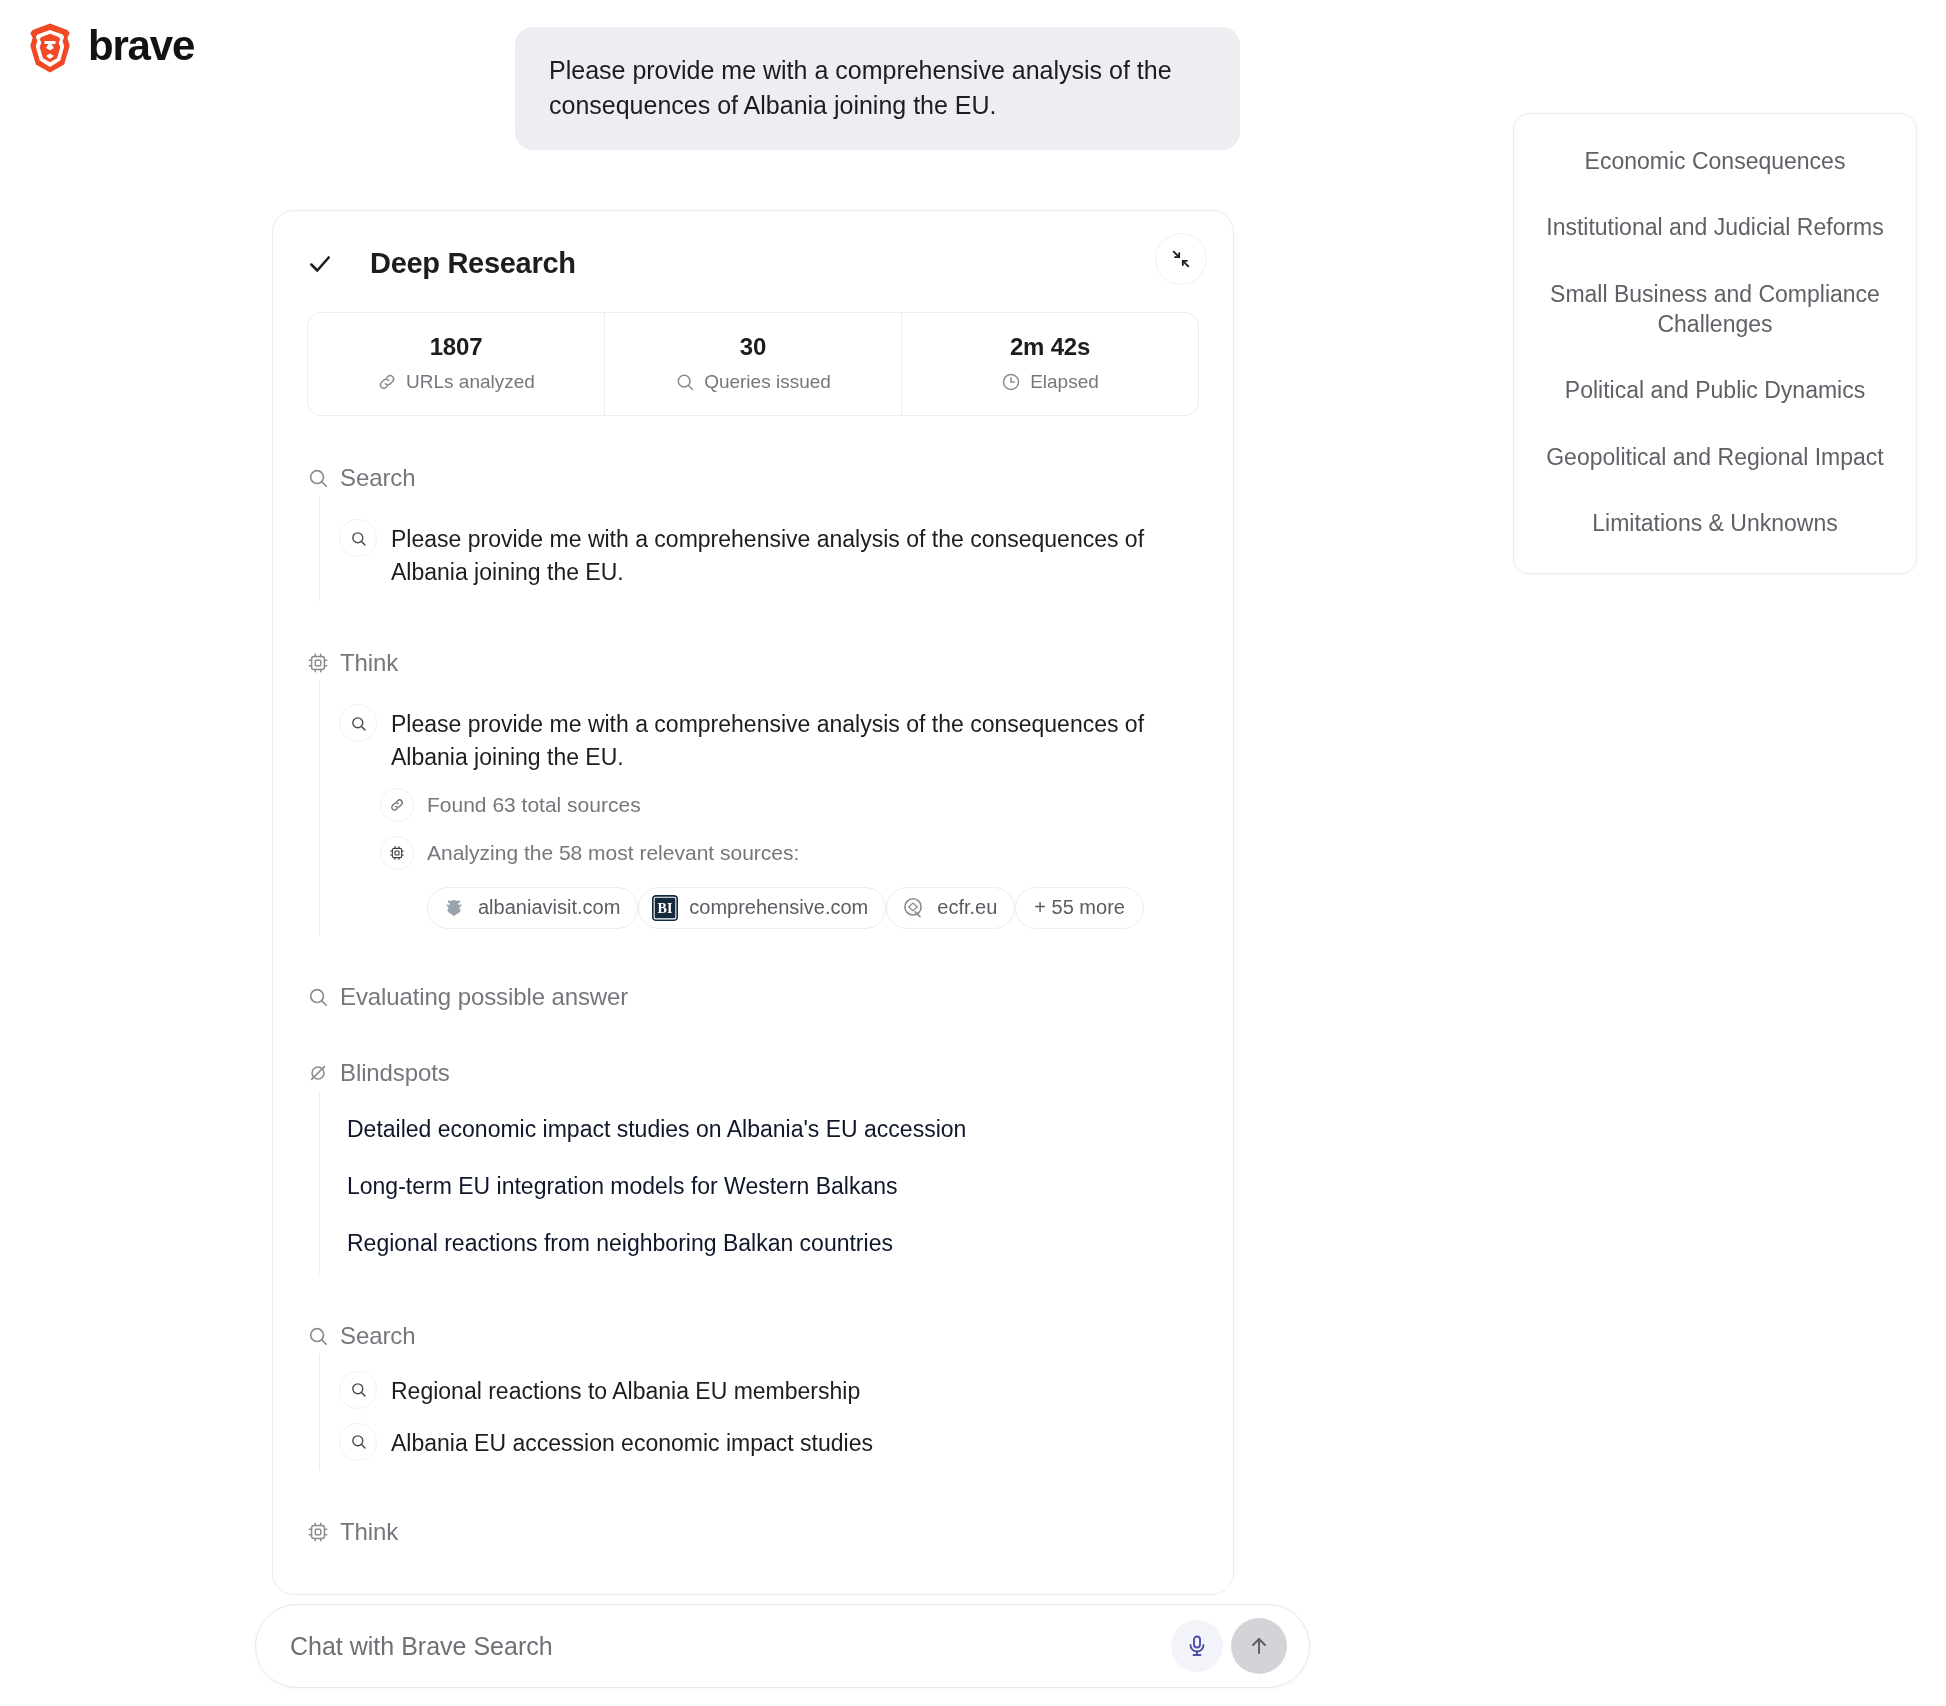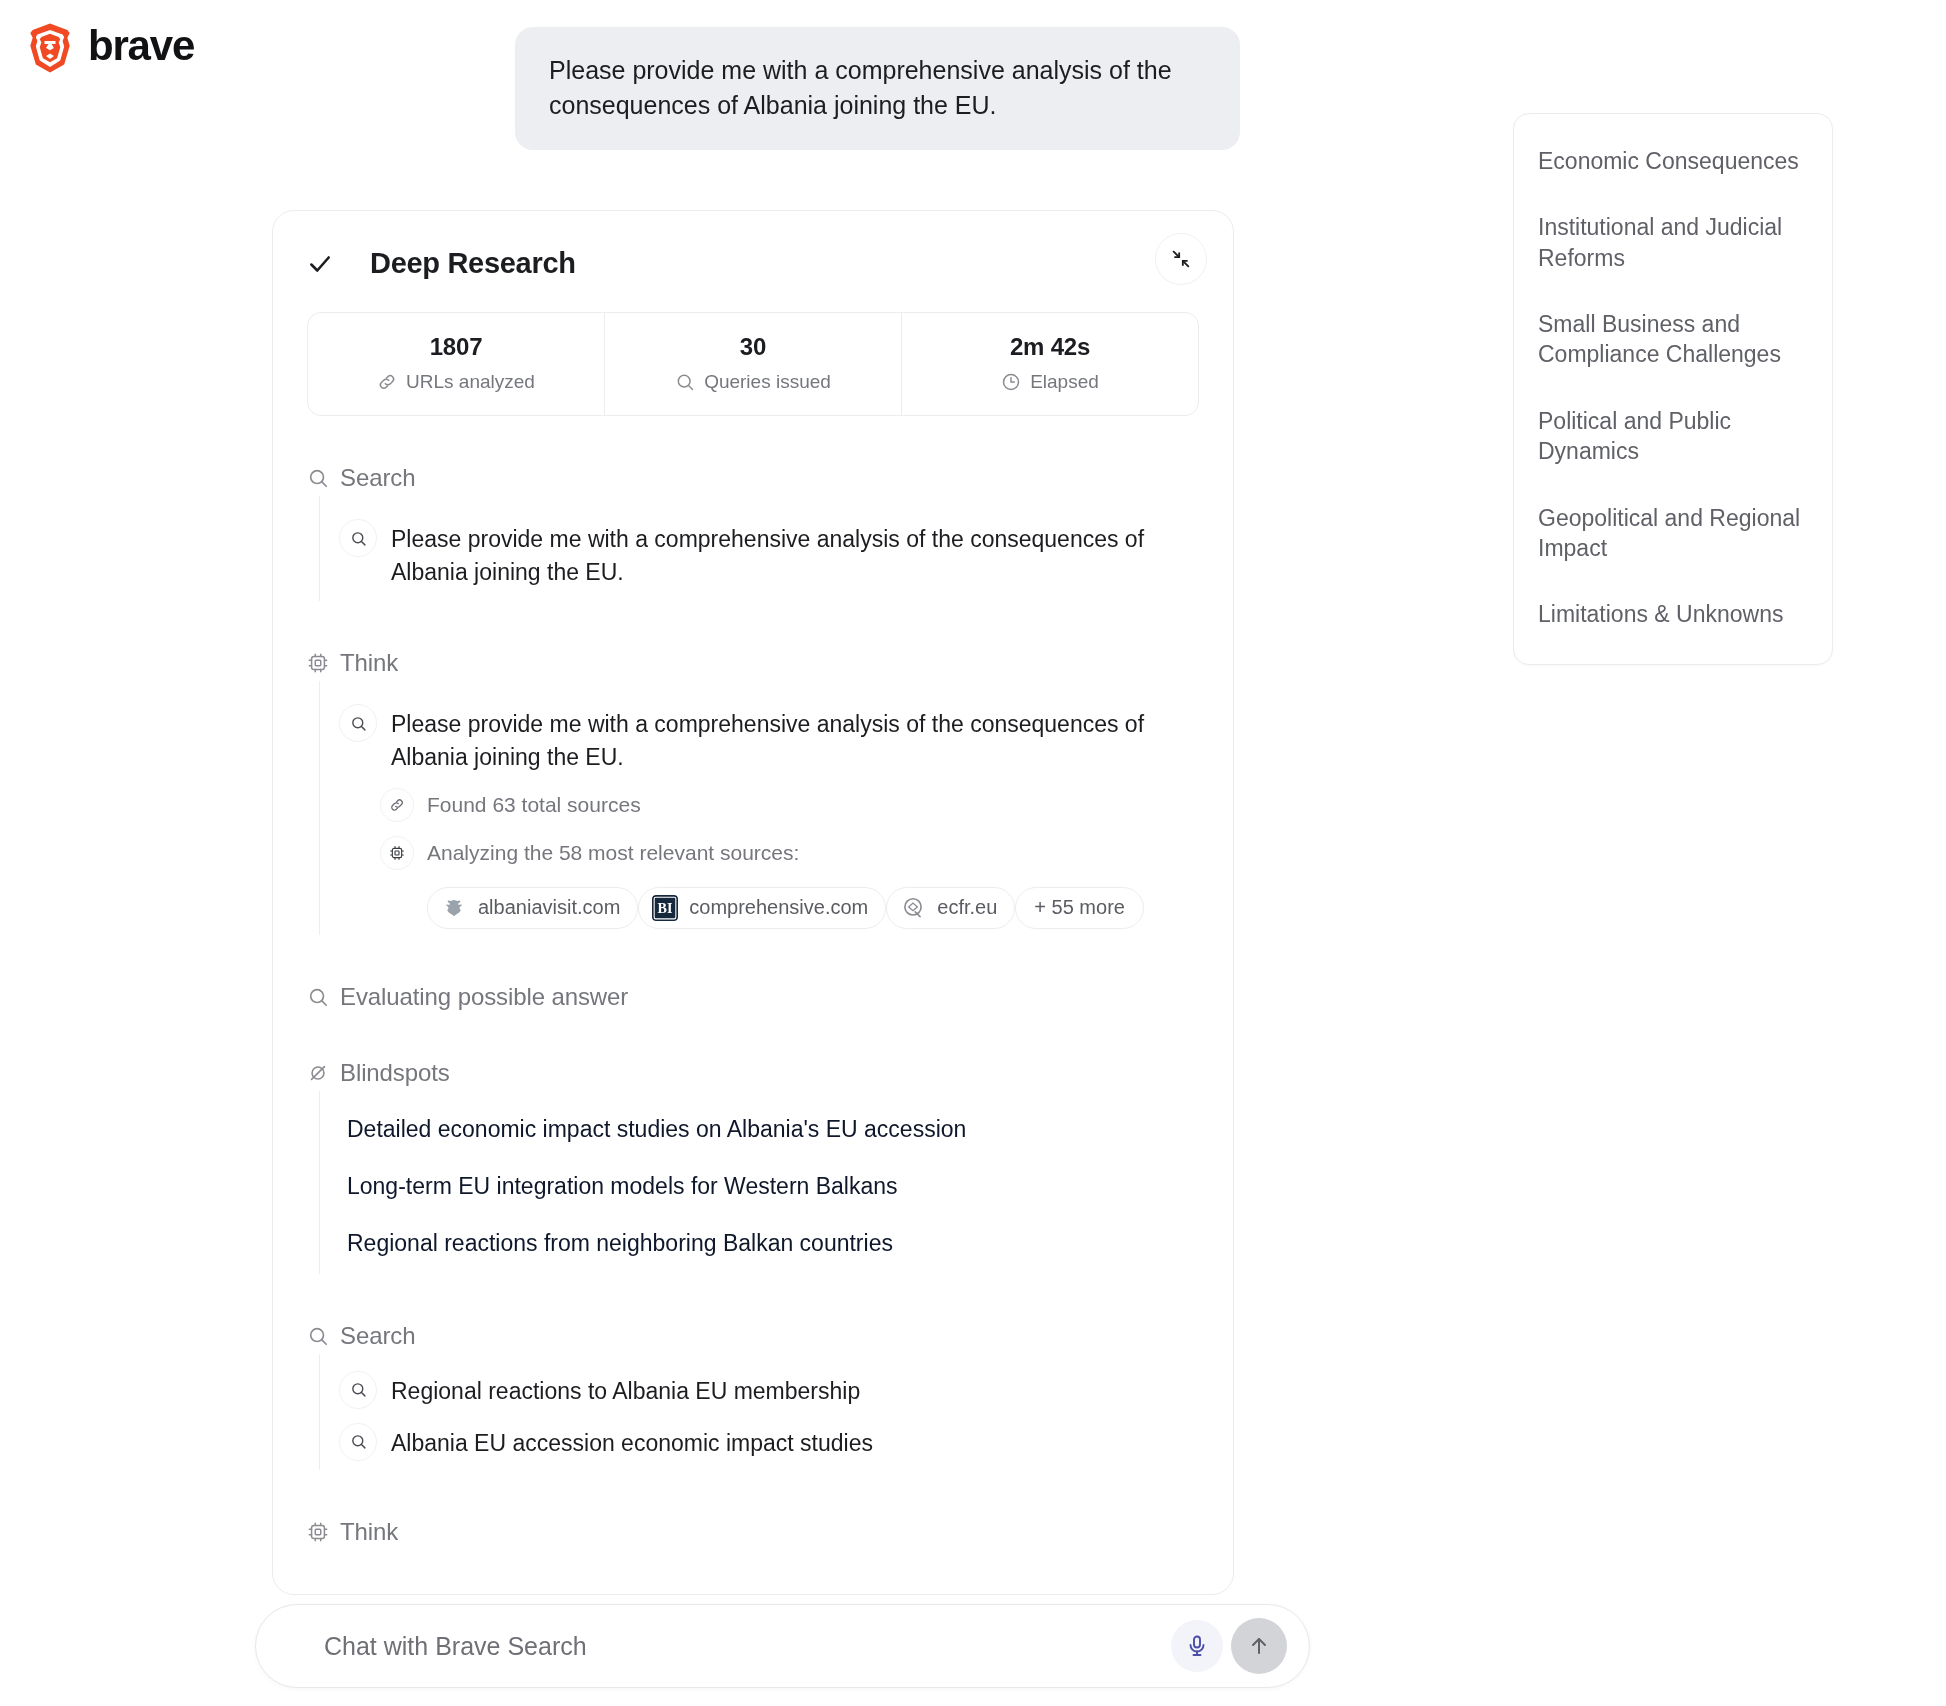--- a/index.html
+++ b/index.html
@@ -223,26 +223,27 @@
     color: #0f172a;
     padding: 13px 0 13px 27px;
     line-height: 1.35;
   }
 
   
   .toc {
     position: absolute;
     left: 1513px;
     top: 113px;
-    width: 320px;
+    width: 404px;
     background: #ffffff;
     border: 1px solid #ececef;
     border-radius: 16px;
     padding: 14px 0 16px 0;
     box-shadow: 0 1px 3px rgba(0,0,0,0.03);
+    text-align: center;
   }
   .toc-item {
     font-size: 23px;
     color: #5f6167;
     padding: 18px 24px;
     line-height: 1.32;
     cursor: pointer;
   }
 
   
@@ -269,21 +270,20 @@
     box-shadow: 0 1px 4px rgba(0,0,0,0.04);
   }
   .chat-input {
     flex: 1;
     border: none;
     outline: none;
     font-family: "Liberation Sans", sans-serif;
     font-size: 25px;
     color: #b91c1c;
     background: transparent;
-    margin-left: 34px;
   }
   .chat-input::placeholder { color: #6e7076; }
   .mic-btn {
     width: 52px; height: 52px;
     border-radius: 50%;
     background: #f3f3fa;
     display: flex; align-items: center; justify-content: center;
     flex: none;
     cursor: pointer;
     margin-right: 8px;

